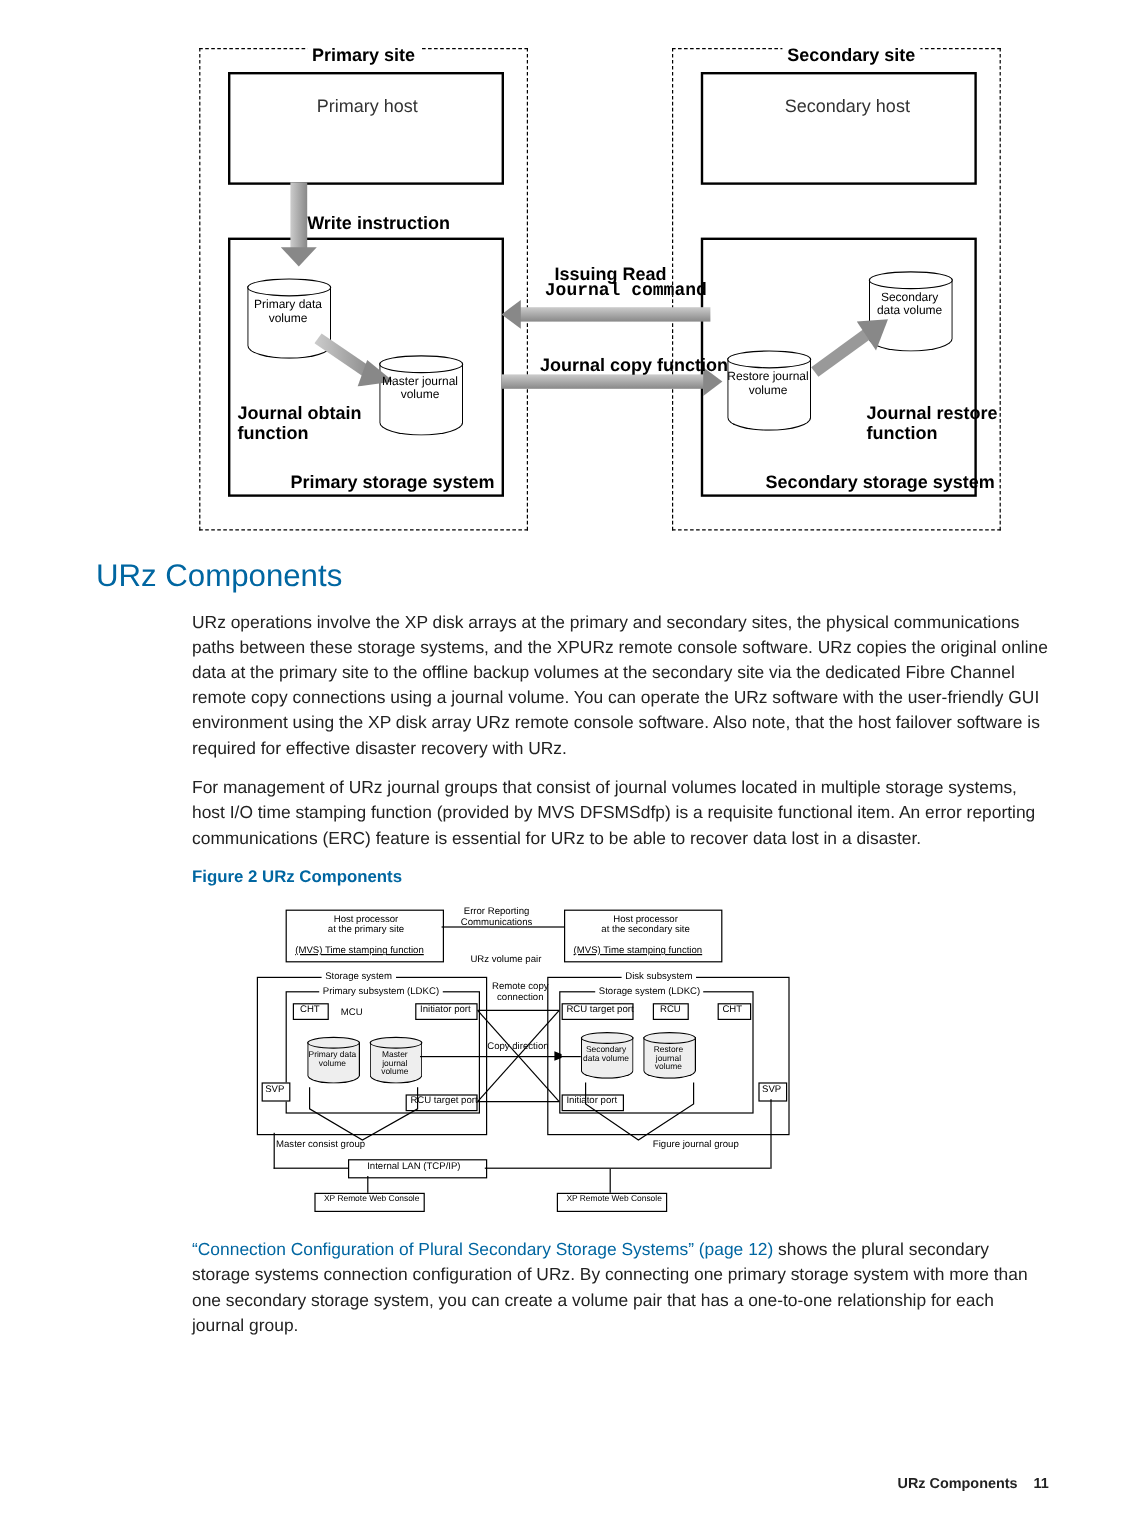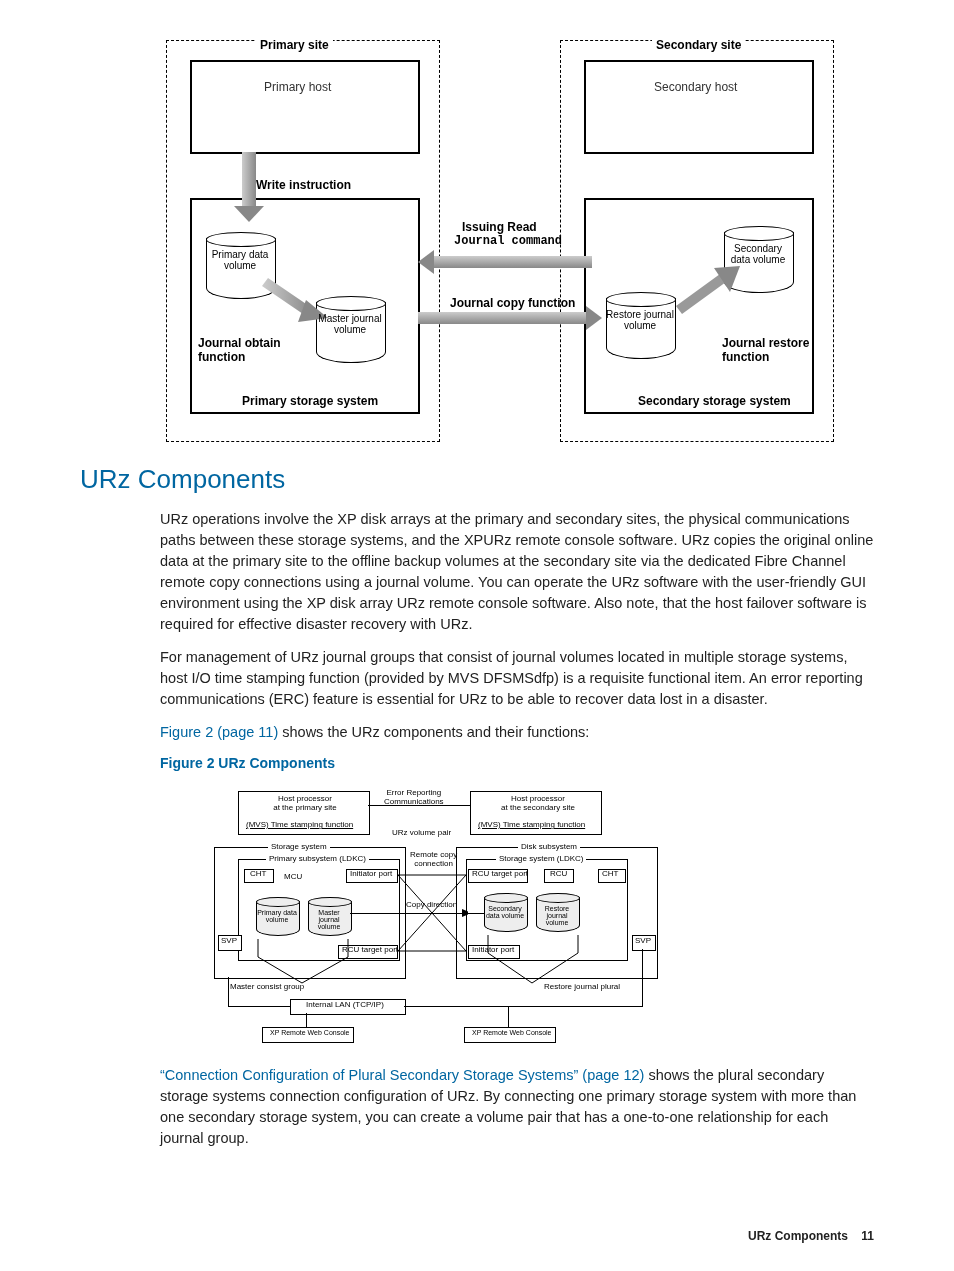--- a/index.html
+++ b/index.html
@@ -53,21 +53,21 @@
     position: absolute;
     border: 1px dashed #000;
   }
   .solidbox {
     position: absolute;
     border: 2px solid #000;
     background: #fff;
   }
   .labeltxt {
     position: absolute;
-    font-size: 12px;
+    font-size: 15px;
     color: #333;
     text-align: center;
     white-space: nowrap;
   }
   .boldtxt { font-weight: bold; color:#000; }
   .cyl {
     position: absolute;
   }
   .cyl .top { width:100%; height:18%; border:1px solid #000; border-radius:50%; background:#fff; position:absolute; top:0; left:0; z-index:2;}
   .cyl .body { width:100%; height:86%; border:1px solid #000; border-top:none; border-radius:0 0 50% 50% / 0 0 18% 18%; position:absolute; top:9%; left:0; background:#fff;}
@@ -185,23 +185,20 @@
     <div class="labeltxt boldtxt" style="left:32px;top:296px;white-space:pre;text-align:left;">Journal obtain
 function</div>
     <div class="labeltxt boldtxt" style="left:556px;top:296px;white-space:pre;text-align:left;">Journal restore
 function</div>
   </div>
 
   <h2 class="heading">URz Components</h2>
 
   <p class="body">URz operations involve the XP disk arrays at the primary and secondary sites, the physical communications paths between these storage systems, and the XPURz remote console software. URz copies the original online data at the primary site to the offline backup volumes at the secondary site via the dedicated Fibre Channel remote copy connections using a journal volume. You can operate the URz software with the user-friendly GUI environment using the XP disk array URz remote console software. Also note, that the host failover software is required for effective disaster recovery with URz.</p>
   <p class="body">For management of URz journal groups that consist of journal volumes located in multiple storage systems, host I/O time stamping function (provided by MVS DFSMSdfp) is a requisite functional item. An error reporting communications (ERC) feature is essential for URz to be able to recover data lost in a disaster.</p>
-  <p class="body">
-    <span class="link">Figure 2 (page 11)</span><span> shows the URz components and their functions:</span>
-  </p>
 
   <p class="fig-caption">Figure 2 URz Components</p>
 
   <div class="fig2">
 
     <div class="f2box" style="left:38px;top:4px;width:130px;height:42px;"></div>
     <div class="f2txt" style="left:60px;top:8px;width:90px;white-space:pre;">Host processor
 at the primary site</div>
     <div class="f2txt" style="left:46px;top:34px;text-decoration:underline;">(MVS) Time stamping function</div>
 
@@ -285,21 +282,21 @@
       <line x1="2" y1="4" x2="70" y2="4" stroke="#000"></line>
       <line x1="2" y1="80" x2="70" y2="4" stroke="#000"></line>
       <line x1="2" y1="4" x2="70" y2="80" stroke="#000"></line>
       <line x1="2" y1="80" x2="70" y2="80" stroke="#000"></line>
       <polygon points="66,38 76,42 66,46" fill="#000"></polygon>
     </svg>
 
     <div class="f2line" style="left:150px;top:126px;width:134px;height:1px;"></div>
 
     <div class="f2txt" style="left:30px;top:196px;">Master consist group</div>
-    <div class="f2txt" style="left:344px;top:196px;">Restore journal plural</div>
+    <div class="f2txt" style="left:344px;top:196px;">Figure journal group</div>
 
     <svg style="position:absolute;left:50px;top:150px;width:106px;height:50px;">
       <path d="M8 2 L8 20 L52 46 L98 20 L98 2" stroke="#000" fill="none"></path>
     </svg>
     <svg style="position:absolute;left:280px;top:146px;width:106px;height:54px;">
       <path d="M8 2 L8 20 L52 50 L98 20 L98 2" stroke="#000" fill="none"></path>
     </svg>
 
     <div class="f2box" style="left:90px;top:212px;width:114px;height:14px;"></div>
     <div class="f2txt" style="left:106px;top:214px;">Internal LAN (TCP/IP)</div>

